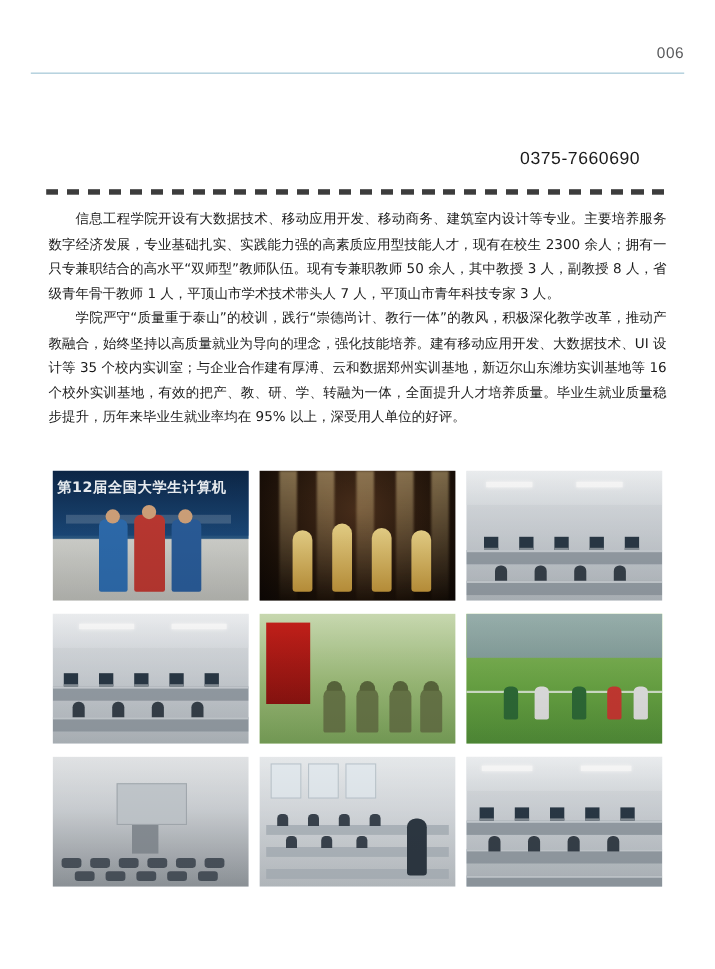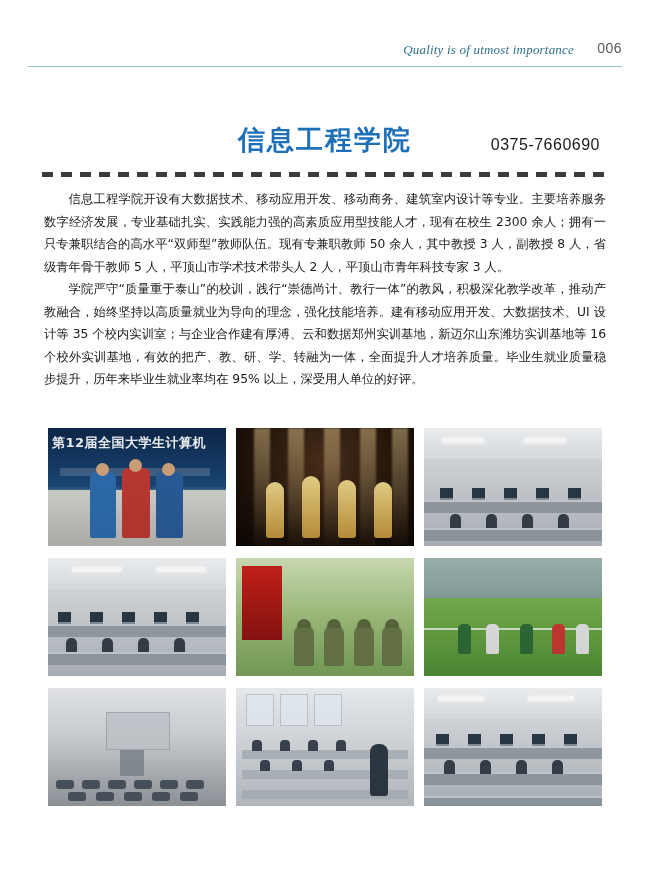--- a/index.html
+++ b/index.html
@@ -73,21 +73,21 @@
     top: 0;
     text-align: center;
     font-family: "DejaVu Sans", sans-serif;
     font-weight: bold;
     font-size: 27px;
     color: #1d70b8;
     letter-spacing: 2px;
   }
   .dept-phone {
     position: absolute;
-    right: 50px;
+    right: 68px;
     top: 14px;
     font-family: "Liberation Sans", sans-serif;
     font-size: 16px;
     color: #1a1a1a;
     letter-spacing: 0.5px;
   }
   .dash-rule {
     position: absolute;
     left: 42px;
     top: 50px;
@@ -213,33 +213,31 @@
     background: linear-gradient(rgba(0,0,0,0.04), rgba(0,0,0,0.10));
     pointer-events: none;
   }
 </style>
 </head>
 <body>
 
 <div class="page">
 
   <div class="header">
-    <div class="header-text">Quality is of utmost importance</div>
     <div class="header-page-num">006</div>
     <div class="header-rule"></div>
   </div>
 
   <div class="title-wrap">
-    <div class="dept-title">信息工程学院</div>
     <div class="dept-phone">0375-7660690</div>
     <div class="dash-rule"></div>
   </div>
 
   <div class="body-text">
-    <p>信息工程学院开设有大数据技术、移动应用开发、移动商务、建筑室内设计等专业。主要培养服务数字经济发展，专业基础扎实、实践能力强的高素质应用型技能人才，现有在校生 2300 余人；拥有一只专兼职结合的高水平“双师型”教师队伍。现有专兼职教师 50 余人，其中教授 3 人，副教授 8 人，省级青年骨干教师 5 人，平顶山市学术技术带头人 2 人，平顶山市青年科技专家 3 人。</p>
+    <p>信息工程学院开设有大数据技术、移动应用开发、移动商务、建筑室内设计等专业。主要培养服务数字经济发展，专业基础扎实、实践能力强的高素质应用型技能人才，现有在校生 2300 余人；拥有一只专兼职结合的高水平“双师型”教师队伍。现有专兼职教师 50 余人，其中教授 3 人，副教授 8 人，省级青年骨干教师 1 人，平顶山市学术技术带头人 7 人，平顶山市青年科技专家 3 人。</p>
     <p>学院严守“质量重于泰山”的校训，践行“崇德尚计、教行一体”的教风，积极深化教学改革，推动产教融合，始终坚持以高质量就业为导向的理念，强化技能培养。建有移动应用开发、大数据技术、UI 设计等 35 个校内实训室；与企业合作建有厚溥、云和数据郑州实训基地，新迈尔山东潍坊实训基地等 16 个校外实训基地，有效的把产、教、研、学、转融为一体，全面提升人才培养质量。毕业生就业质量稳步提升，历年来毕业生就业率均在 95% 以上，深受用人单位的好评。</p>
   </div>
 
   <div class="photo-grid">
 
     <div class="photo p1">
       <div class="banner"></div>
       <div class="banner-txt">第12届全国大学生计算机</div>
       <div class="banner-sub"></div>
       <div class="person pa"></div>

